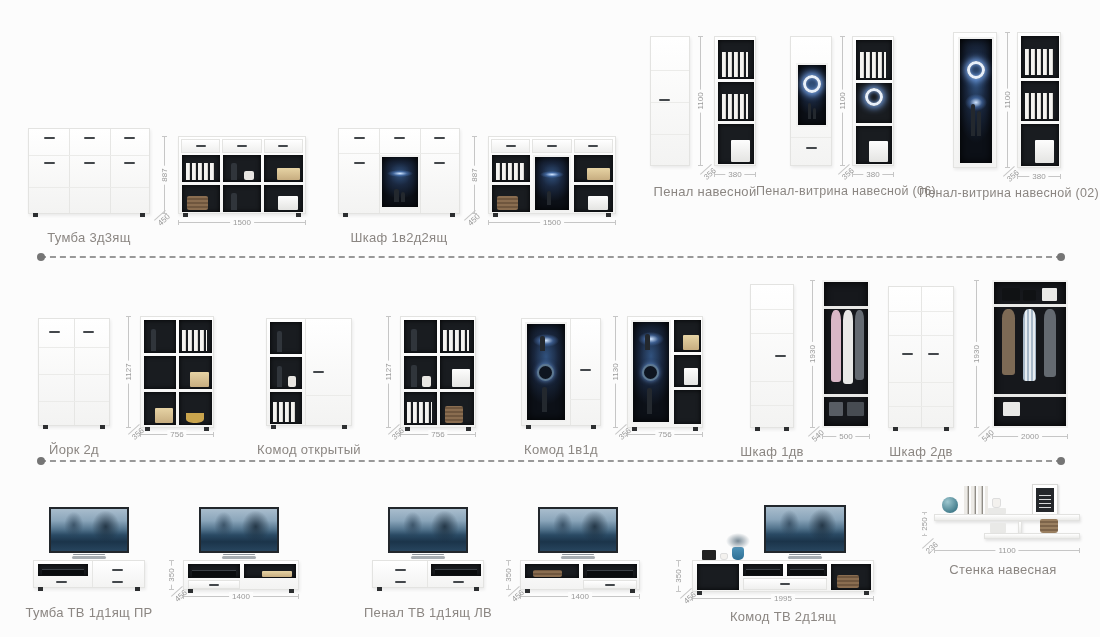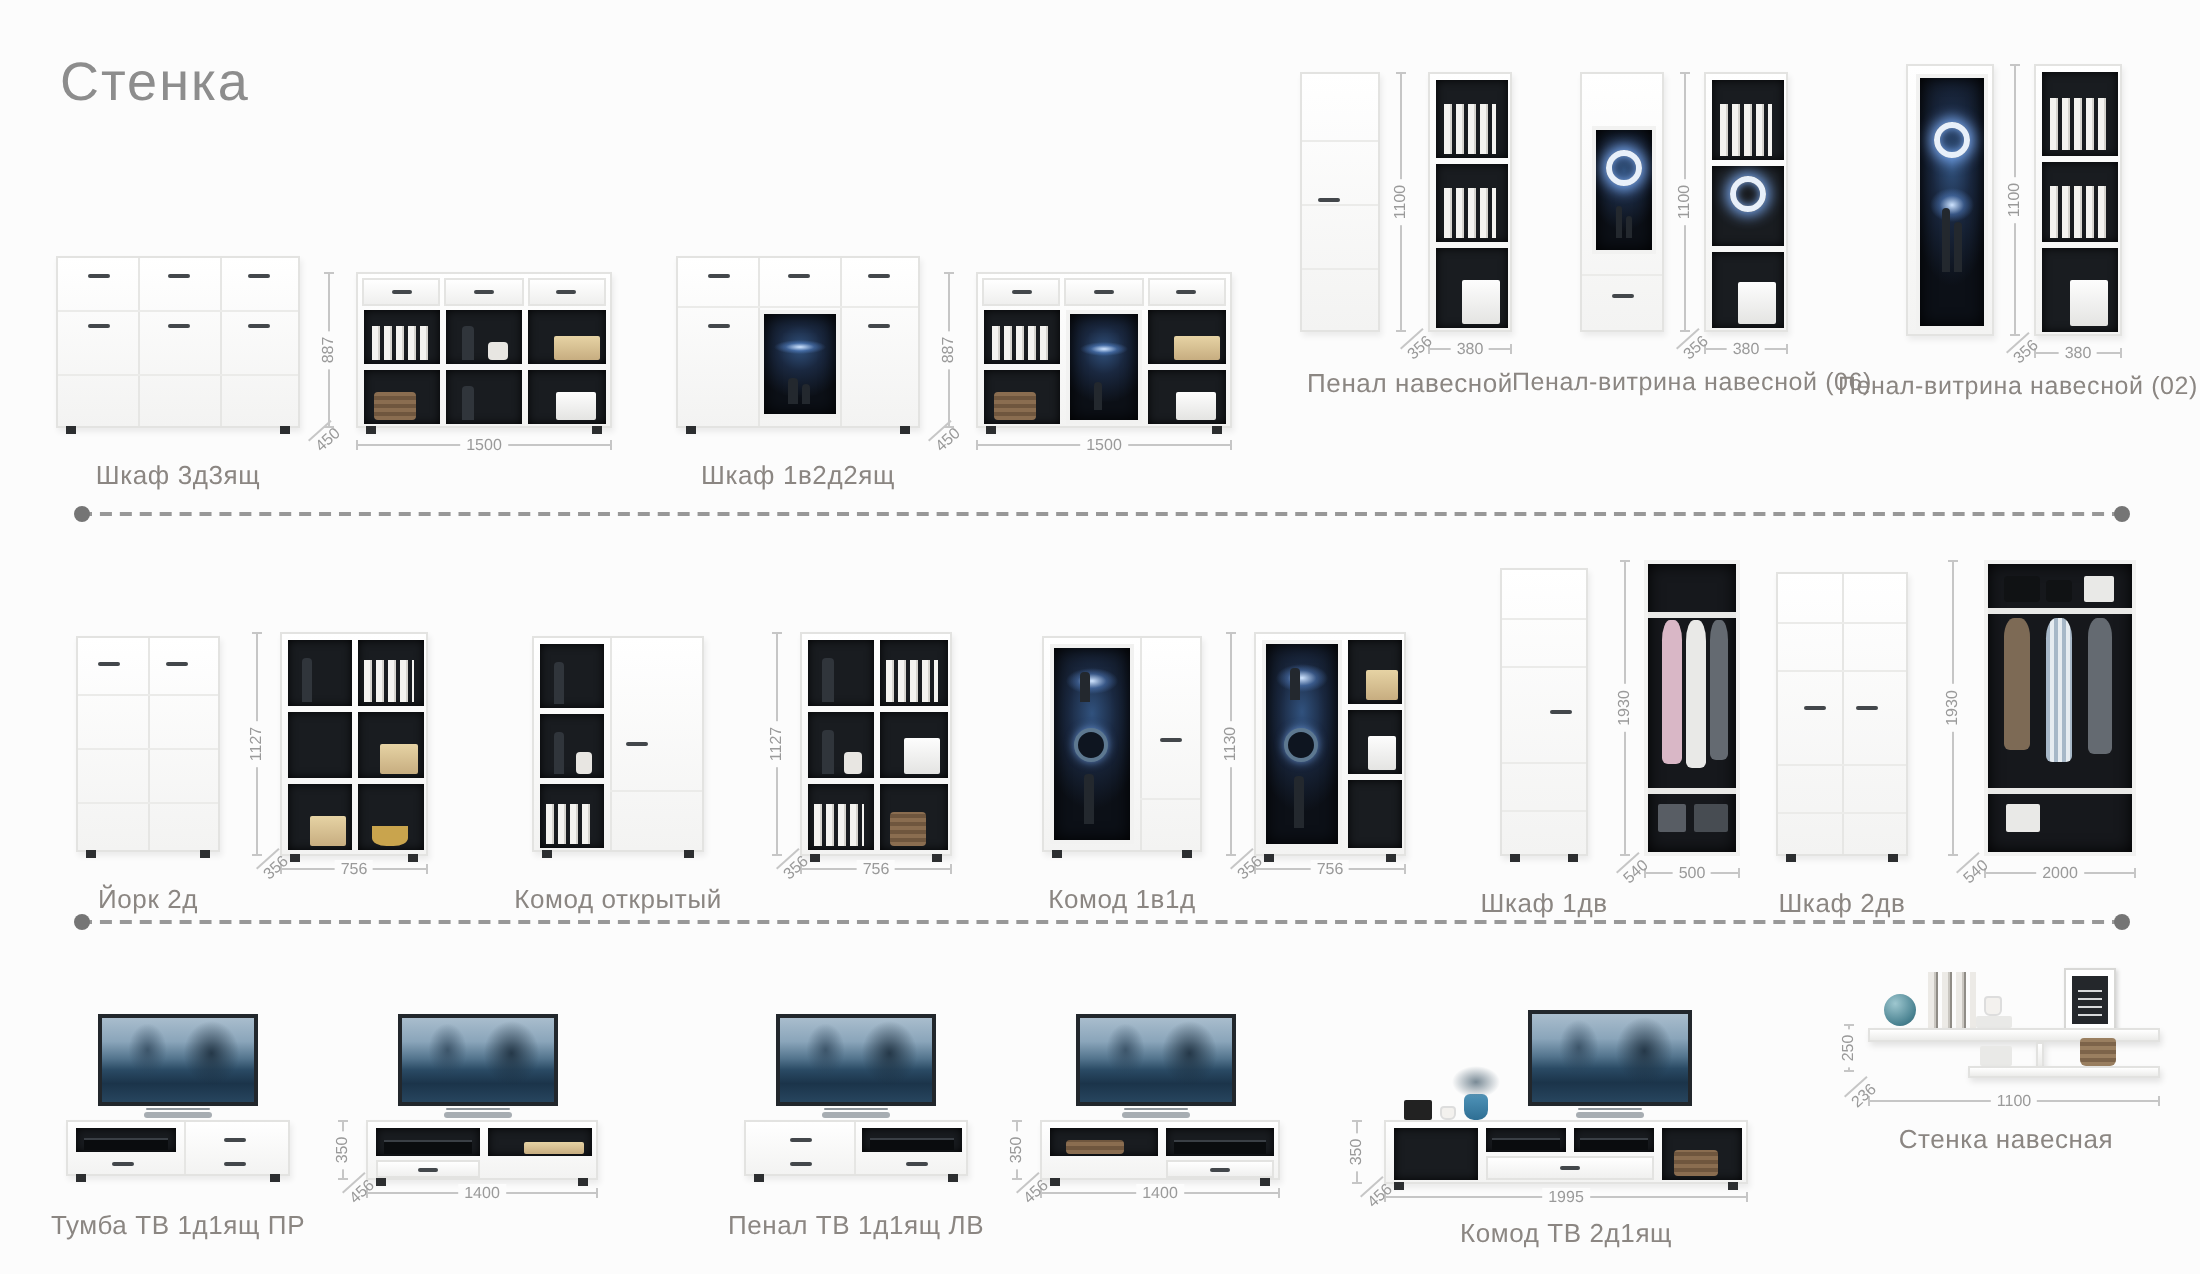--- a/index.html
+++ b/index.html
@@ -93,21 +93,20 @@
   .wbasket{position:absolute;background:repeating-linear-gradient(0deg,#9a7f60 0 2px,#7d644a 2px 4px);border-radius:2px 2px 3px 3px}
   .plantvase{position:absolute;width:12px;height:13px;background:linear-gradient(180deg,#4f93b8,#2f6f94);border-radius:3px 3px 5px 5px}
   .plantvase::before{content:"";position:absolute;left:-6px;top:-14px;width:24px;height:16px;border-radius:50%;
             background:radial-gradient(closest-side,rgba(106,125,138,.9),rgba(106,125,138,0))}
   .blackbox{position:absolute;background:#222;border-radius:1px}
 </style>
 </head>
 <body>
 
 <div class="title">
-  <span class="t1">Стенка</span>
 </div>
 
 <div class="group" style="left:28px;top:126px;width:292px;height:126px">
   <div class="furn feet" style="left:0;top:2px;width:122px;height:86px">
     <div class="sv" style="left:40px"></div>
       <div class="sv" style="left:81px"></div>
     <div class="shm" style="top:26px"></div>
       <div class="shm" style="top:58px"></div>
     <div class="hd" style="left:15px;top:8px"></div>
       <div class="hd" style="left:55px;top:8px"></div>
@@ -131,21 +130,21 @@
     <div class="c basket" style="left:3px;top:48px;width:38px;height:27px"></div>
     <div class="c bottle" style="left:44px;top:48px;width:38px;height:27px"></div>
     <div class="c wbox" style="left:85px;top:48px;width:39px;height:27px"></div>
   </div>
   <div class="dim-h" style="left:150px;top:96px;width:128px">
       <span class="t">1500</span>
     </div>
   <div class="dim-d" style="left:126px;top:94px">
       <span>450</span>
     </div>
-  <div class="plabel" style="left:0;top:104px;width:122px">Шкаф 3д3ящ</div>
+  <div class="plabel" style="left:0;top:104px;width:122px">Тумба 3д3ящ</div>
 </div>
 
 <div class="group" style="left:338px;top:126px;width:292px;height:126px">
   <div class="furn feet" style="left:0;top:2px;width:122px;height:86px">
     <div class="sv" style="left:40px"></div>
       <div class="sv" style="left:81px"></div>
     <div class="shm" style="top:24px"></div>
     <div class="hd" style="left:15px;top:8px"></div>
       <div class="hd" style="left:55px;top:8px"></div>
       <div class="hd" style="left:95px;top:8px"></div>

